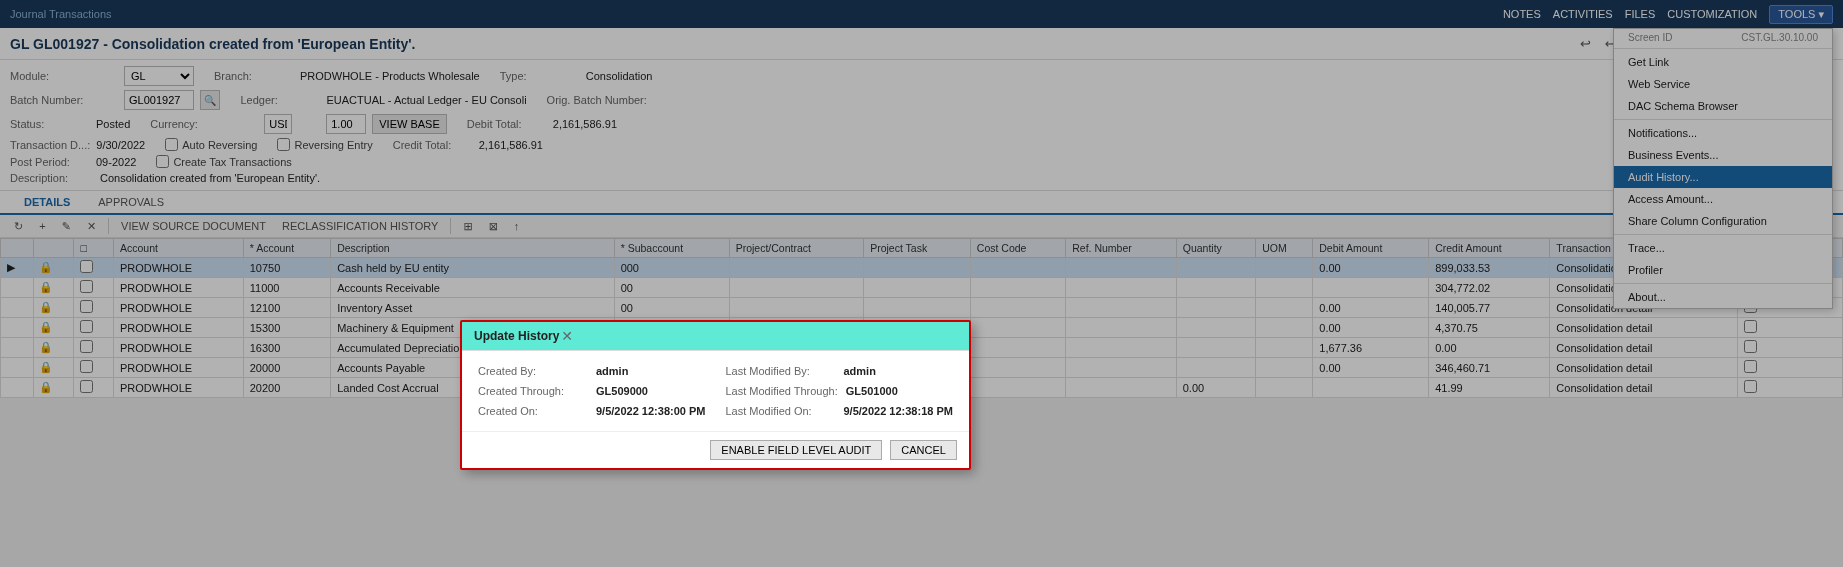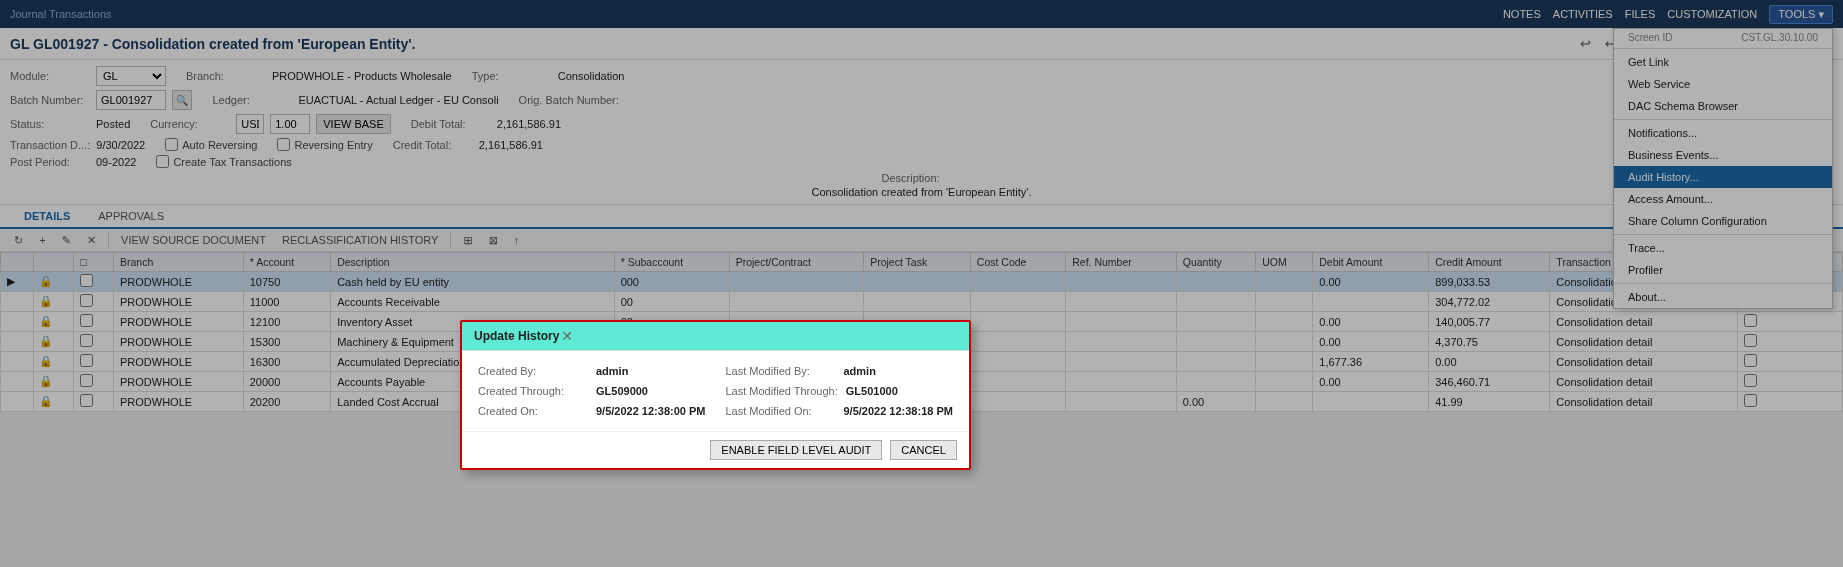--- a/index.html
+++ b/index.html
@@ -47,37 +47,37 @@
       background: white;
       padding: 6px 10px;
       border-bottom: 1px solid #ddd;
     }
     .form-row { display: flex; gap: 20px; margin-bottom: 4px; align-items: center; }
     .field-group { display: flex; align-items: center; gap: 6px; }
     .field-label { color: #666; font-size: 11px; white-space: nowrap; min-width: 80px; }
     .field-value { font-size: 11px; color: #222; }
     .field-input {
       border: 1px solid #bbb; padding: 1px 4px; font-size: 11px;
-      background: white; height: 20px;
+      background: white; height: 20px; margin-left: 28px;
     }
     .field-input-sm { width: 70px; }
     .field-select {
       border: 1px solid #bbb; padding: 1px 2px; font-size: 11px;
       background: white; height: 20px;
     }
     .checkbox-group { display: flex; align-items: center; gap: 4px; font-size: 11px; color: #444; }
     .view-base-btn {
       background: #e8e8e8; border: 1px solid #bbb; padding: 1px 6px;
       font-size: 11px; cursor: pointer; height: 20px;
     }
     .lookup-btn {
       background: #e8e8e8; border: 1px solid #bbb; padding: 0 3px;
       font-size: 10px; cursor: pointer; height: 20px;
     }
-    .description-row { display: flex; align-items: center; gap: 2px; margin-top: 4px; flex-direction: column; }
+    .description-row { display: flex; align-items: center; gap: 10px; margin-top: 4px; }
 
     
     .tabs-bar {
       background: white;
       border-bottom: 2px solid #1a6aad;
       padding: 0 10px;
       display: flex;
       gap: 0;
     }
     .tab {
@@ -329,21 +329,21 @@
   <button class="action-btn">↑</button>
 </div>
 
 <div class="table-container">
   <table>
     <thead>
       <tr>
         <th></th>
         <th></th>
         <th>□</th>
-        <th>Branch</th>
+        <th>Account</th>
         <th>* Account</th>
         <th>Description</th>
         <th>* Subaccount</th>
         <th>Project/Contract</th>
         <th>Project Task</th>
         <th>Cost Code</th>
         <th>Ref. Number</th>
         <th>Quantity</th>
         <th>UOM</th>
         <th>Debit Amount</th>

